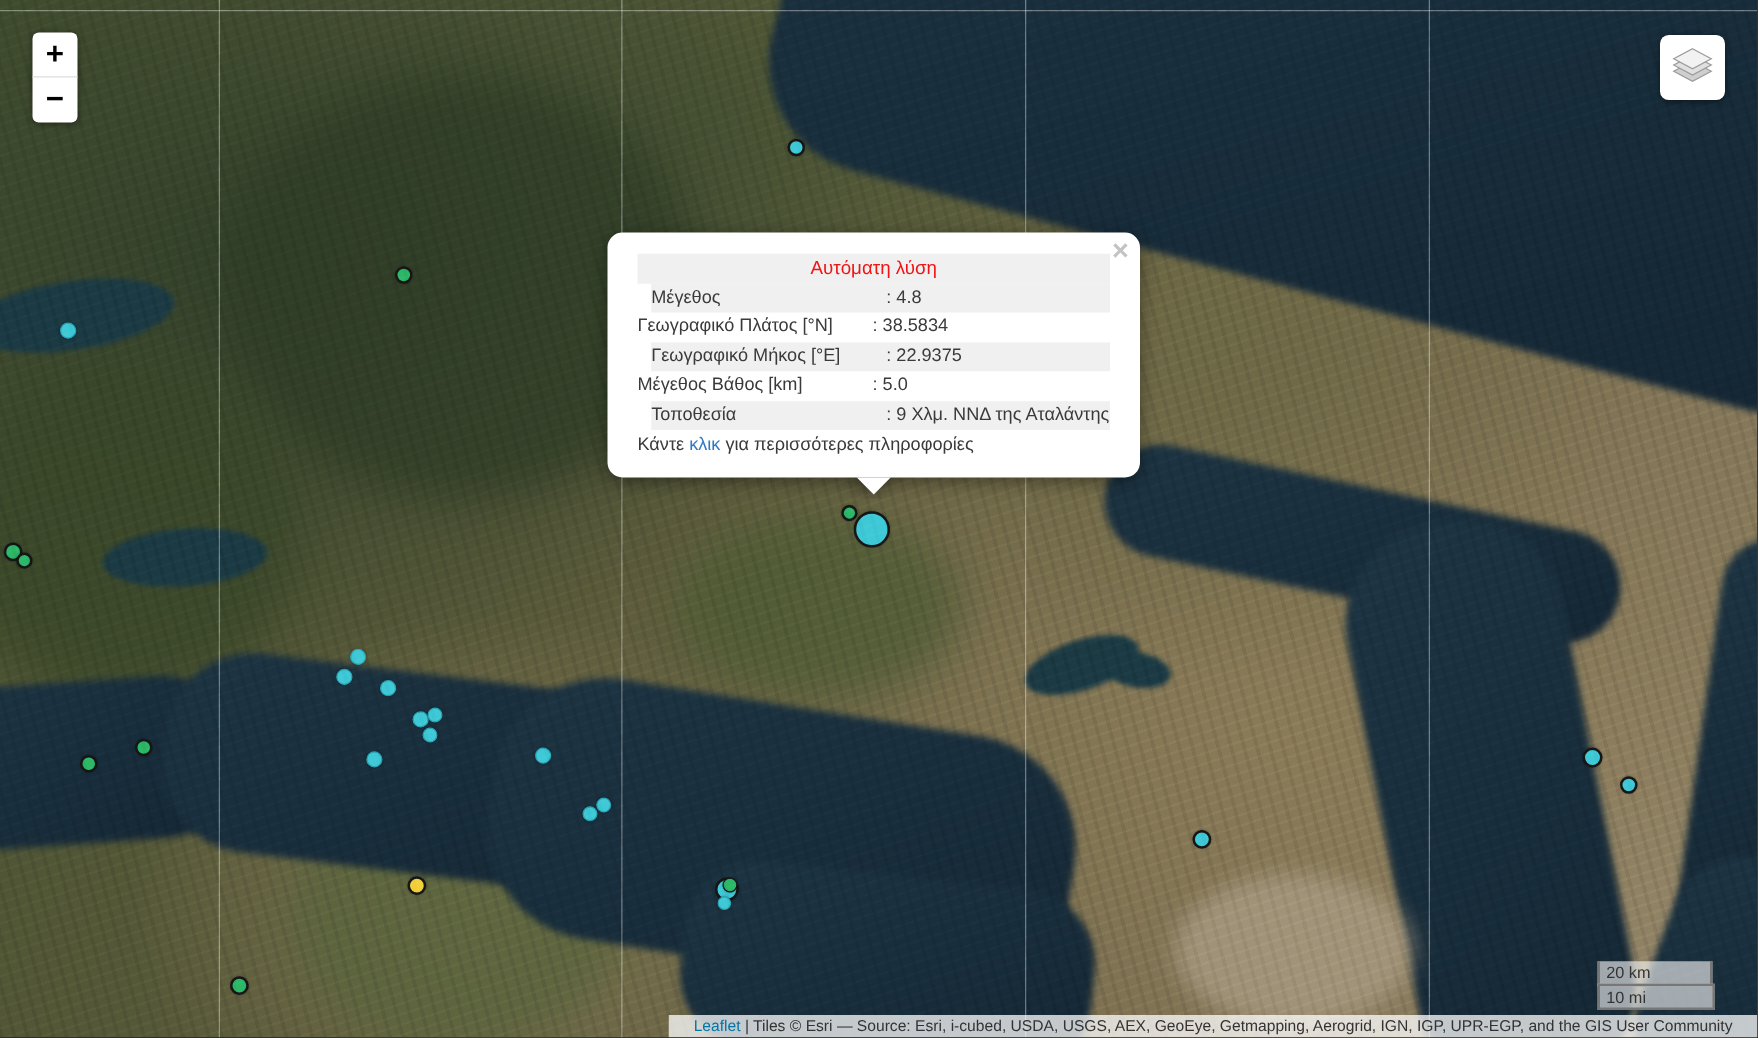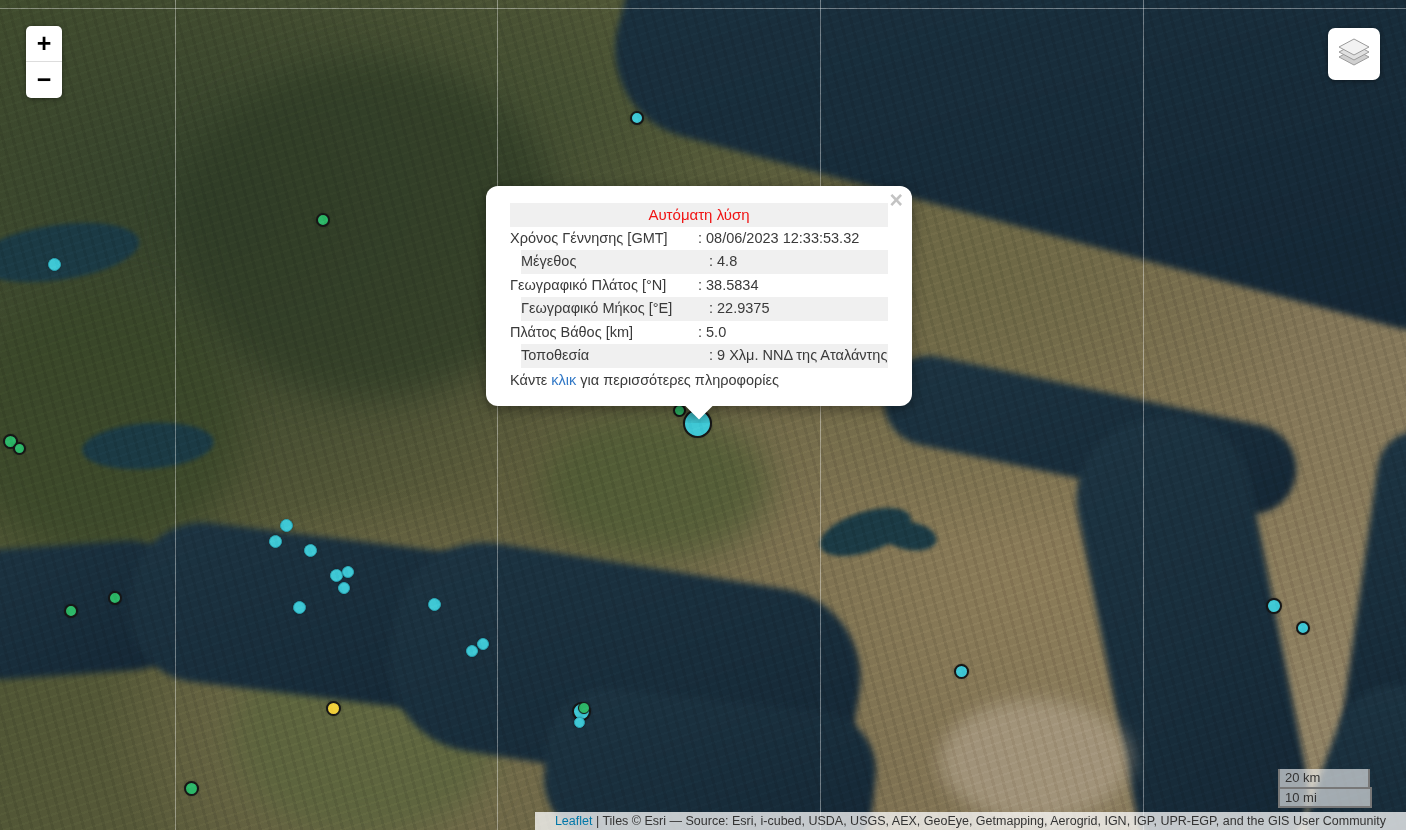--- a/index.html
+++ b/index.html
@@ -136,38 +136,34 @@
       <div class="marker" style="left: 953.5px; top: 663.5px; width: 15px; height: 15px; background: rgb(63, 200, 213); border: 2px solid rgb(22, 22, 22);"></div>
       <div class="marker" style="left: 1266px; top: 598px; width: 16px; height: 16px; background: rgb(63, 200, 213); border: 2px solid rgb(22, 22, 22);"></div>
       <div class="marker" style="left: 1296px; top: 621px; width: 14px; height: 14px; background: rgb(63, 200, 213); border: 2px solid rgb(22, 22, 22);"></div>
       <div class="marker" style="left: 183.5px; top: 780.5px; width: 15px; height: 15px; background: rgb(45, 183, 104); border: 2px solid rgb(22, 22, 22);"></div>
     </div>
 
   <div class="popup">
     <a class="close">×</a>
     <div class="ptitle">Αυτόματη λύση</div>
     <div id="popup-rows">
-        <div class="prow">
-          <div class="plabel">Χρόνος Γέννησης [GMT]</div>
-          <div class="pvalue">: 08/06/2023 12:33:53.32</div>
-        </div>
         <div class="prow alt">
           <div class="plabel">Μέγεθος</div>
           <div class="pvalue">: 4.8</div>
         </div>
         <div class="prow">
           <div class="plabel">Γεωγραφικό Πλάτος [°N]</div>
           <div class="pvalue">: 38.5834</div>
         </div>
         <div class="prow alt">
           <div class="plabel">Γεωγραφικό Μήκος [°E]</div>
           <div class="pvalue">: 22.9375</div>
         </div>
         <div class="prow">
-          <div class="plabel">Πλάτος Βάθος [km]</div>
+          <div class="plabel">Μέγεθος Βάθος [km]</div>
           <div class="pvalue">: 5.0</div>
         </div>
         <div class="prow alt">
           <div class="plabel">Τοποθεσία</div>
           <div class="pvalue">: 9 Χλμ. ΝΝΔ της Αταλάντης</div>
         </div>
       </div>
     <div class="pfooter"><span>Κάντε </span><a>κλικ</a><span> για περισσότερες πληροφορίες</span></div>
     <div class="tip-wrap">
         <div class="tip"></div>

